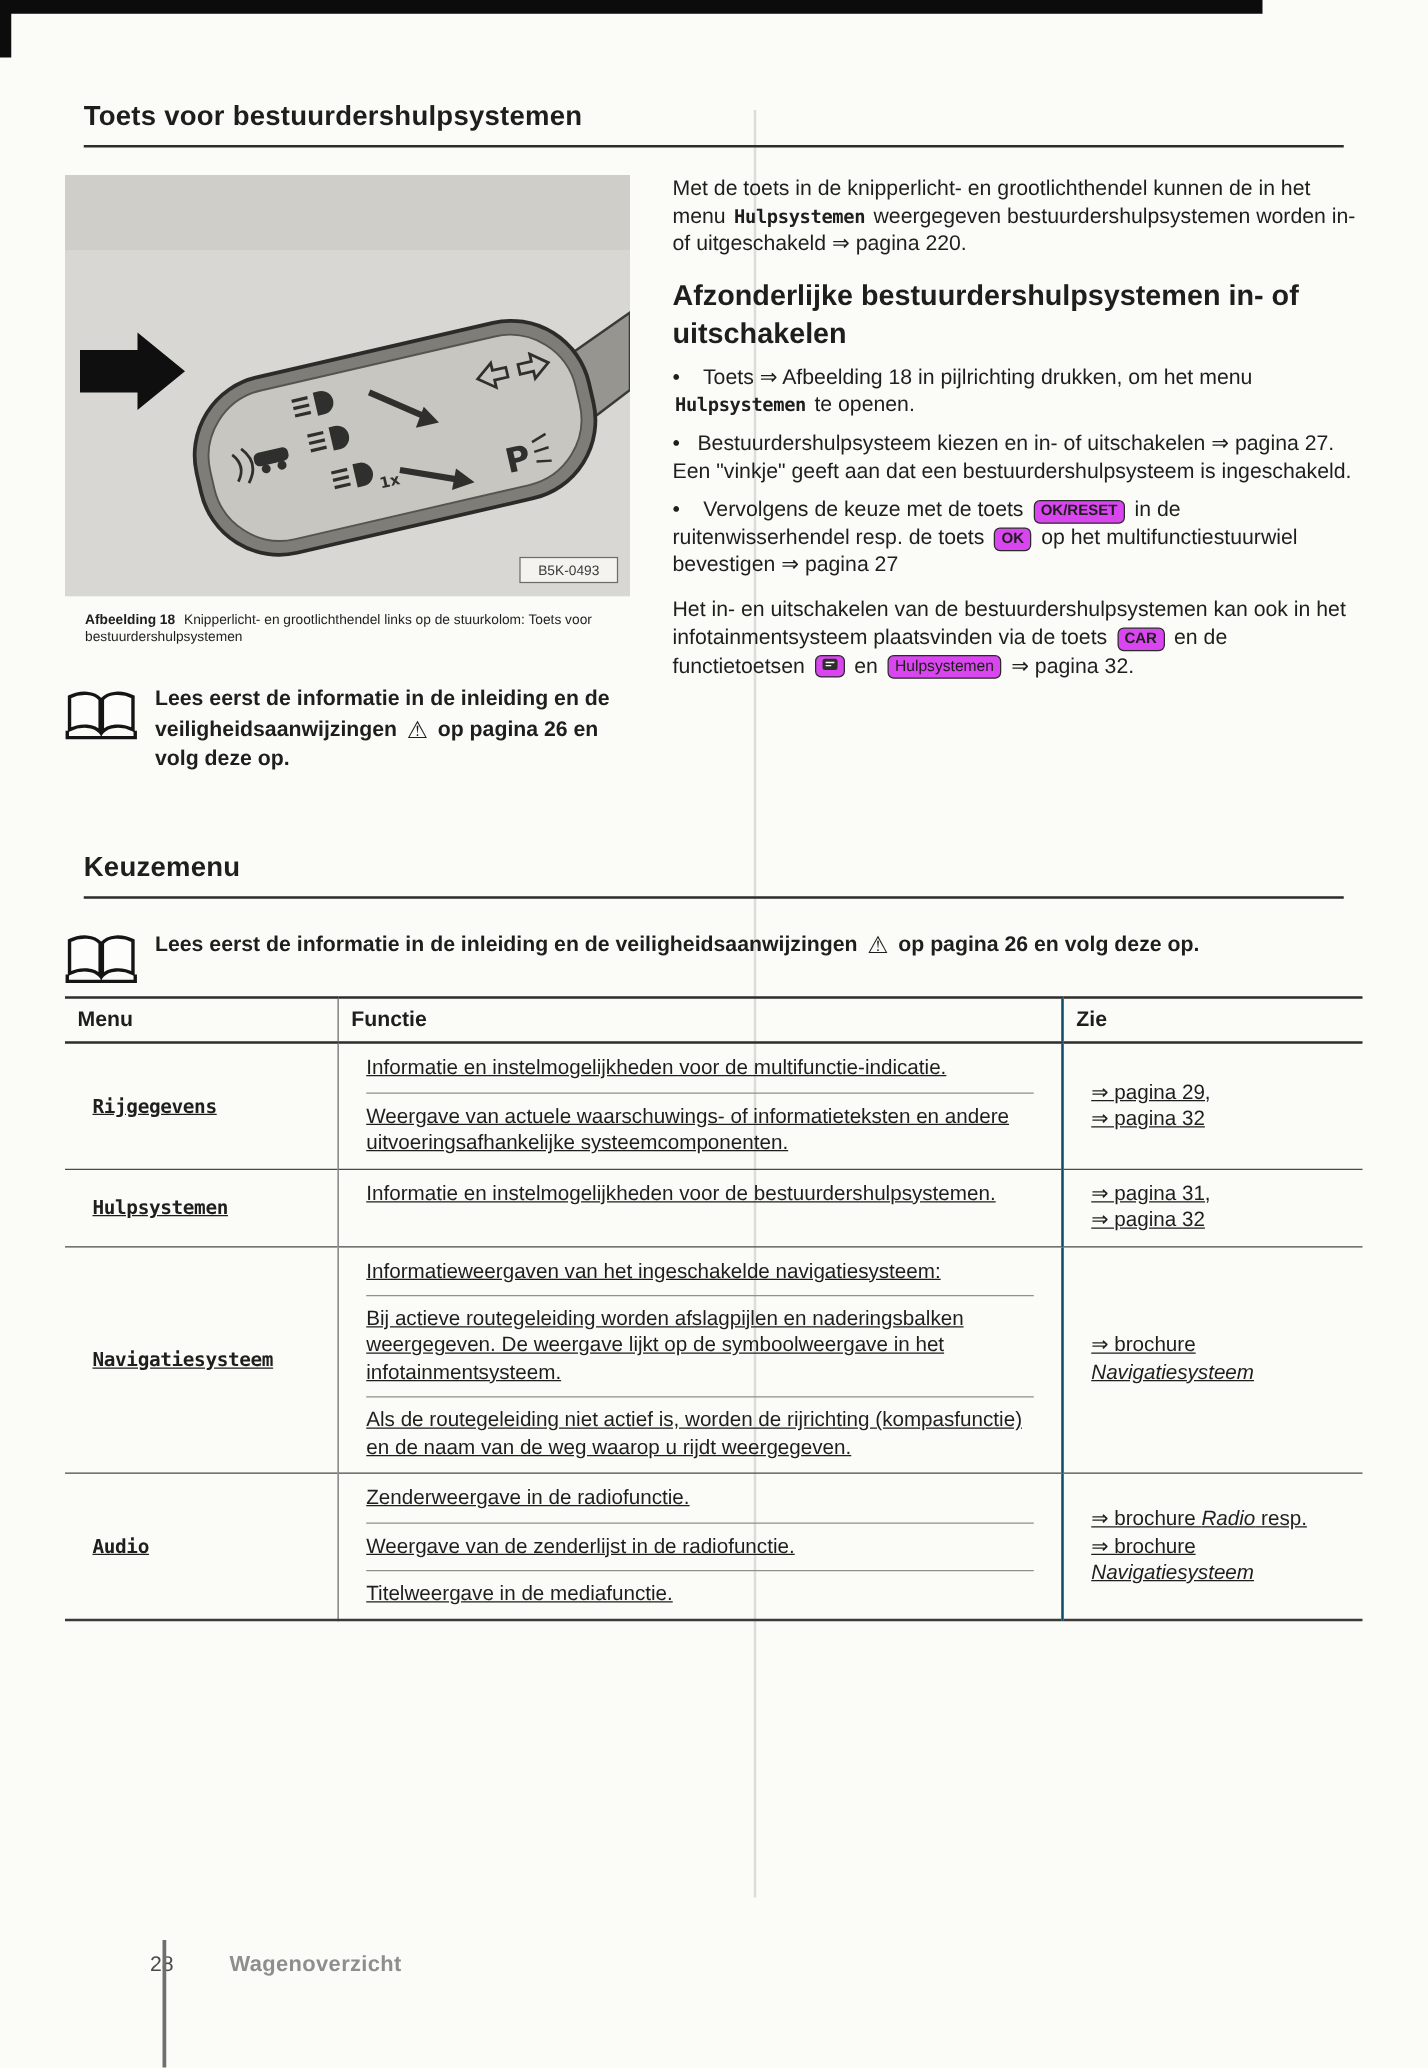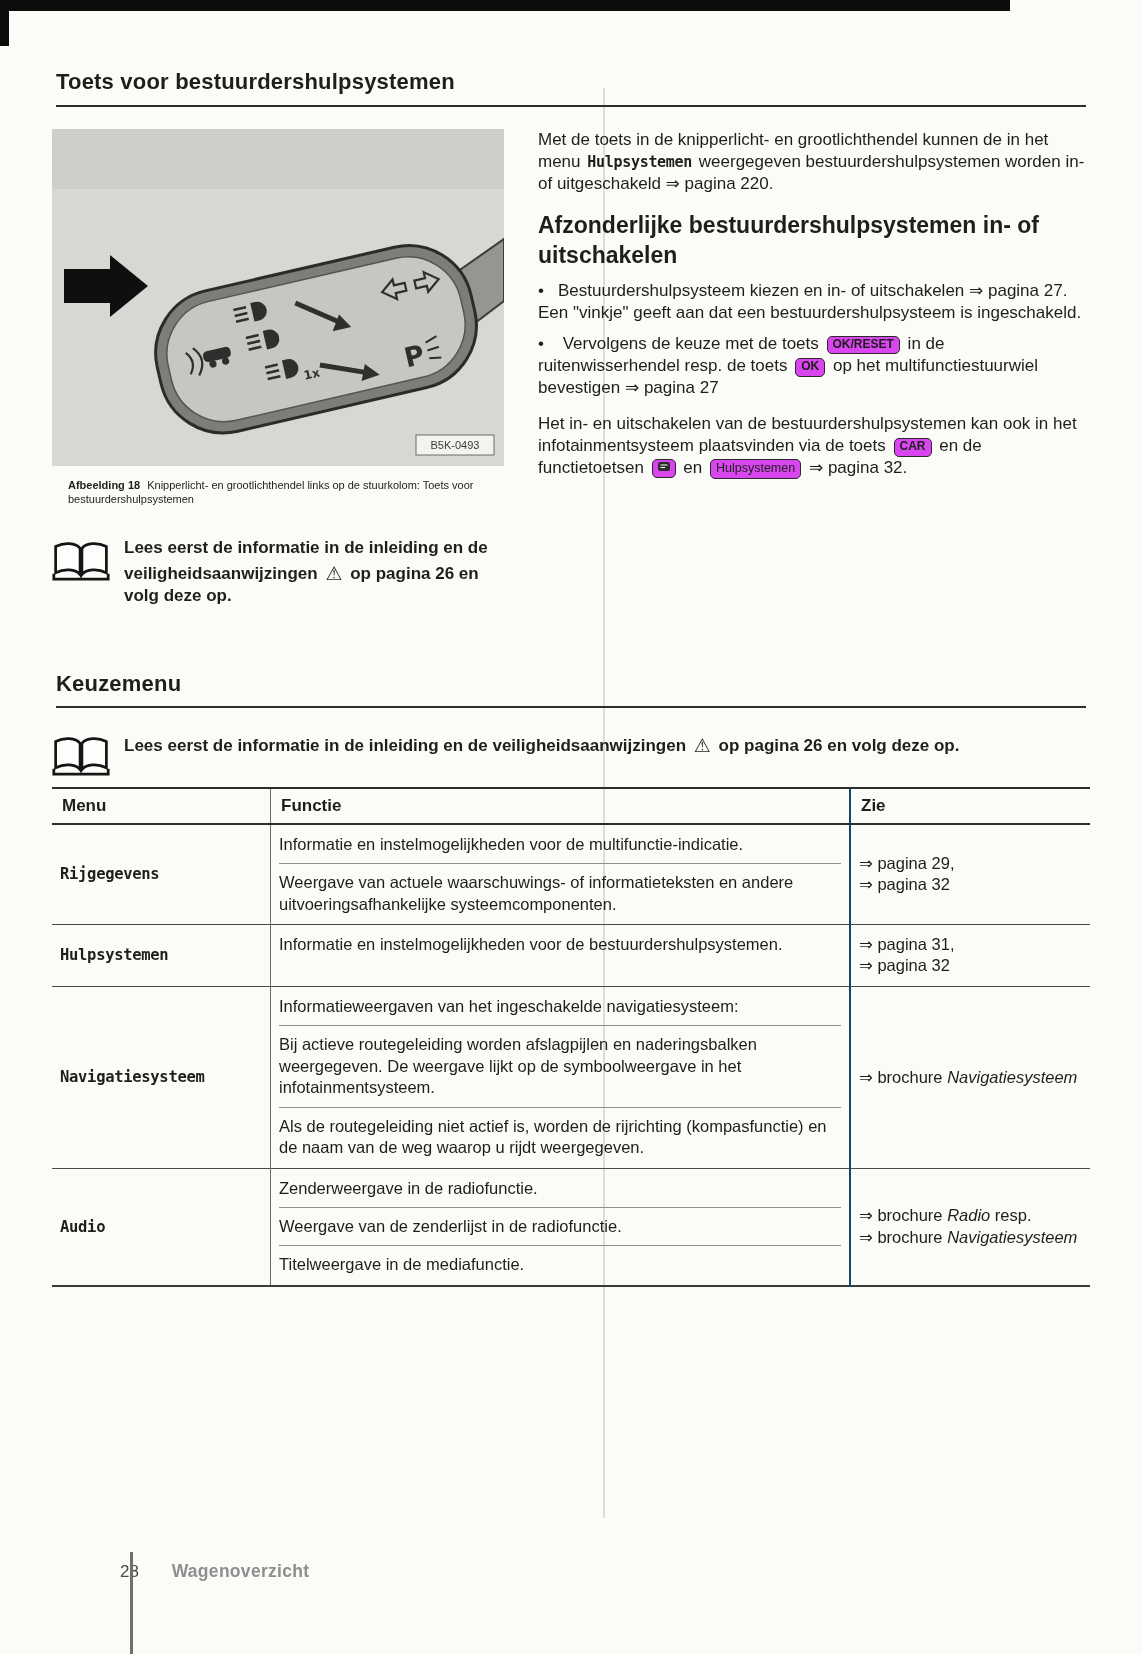--- a/index.html
+++ b/index.html
@@ -9,21 +9,21 @@
     font-family:"Liberation Sans","DejaVu Sans",sans-serif;
     font-size:17px;line-height:1.3;
   }
   
   .scan-bar-top{position:absolute;left:0;top:0;width:1010px;height:11px;background:#0c0c0c;}
   .scan-bar-corner{position:absolute;left:0;top:0;width:9px;height:46px;background:#0c0c0c;}
   .fold-line{position:absolute;left:603px;top:88px;width:2px;height:1430px;background:rgba(110,110,110,0.22);}
 
   .page{position:absolute;left:0;top:0;width:1142px;padding:64px 52px 0 52px;box-sizing:border-box;}
 
-  h1,h2{font-size:22px;font-weight:bold;margin:4px;padding:0 0 8px 0;border-bottom:2px solid #2d2d2b;letter-spacing:0.2px;}
+  h1,h2{font-size:22px;font-weight:bold;margin:15px;padding:0 0 8px 0;border-bottom:2px solid #2d2d2b;letter-spacing:0.2px;}
   h2{margin-top:62px;}
 
   .columns{display:flex;gap:34px;margin-top:22px;align-items:flex-start;}
   .col-left{width:452px;flex:0 0 452px;}
   .col-right{flex:1;min-width:0;}
 
   .figure-box{width:452px;height:337px;background:#d8d7d3;}
   .caption{margin:12px 0 0 16px;font-size:11px;line-height:1.35;}
   .caption b{margin-right:4px;}
 
@@ -48,38 +48,38 @@
 
   
   .section2-note{margin-top:24px;}
 
   
   table.menu-table{width:100%;border-collapse:collapse;margin-top:26px;font-size:16.5px;line-height:1.3;border-bottom:2px solid #3a3a38;}
   table.menu-table th{
     text-align:left;font-size:17px;font-weight:bold;padding:6px 10px;
     border-top:2px solid #2d2d2b;border-bottom:2px solid #2d2d2b;
   }
-  table.menu-table td{padding:9px 8px;}
+  table.menu-table td{padding:9px 22px;text-decoration:underline;}
   table.menu-table tbody tr{border-top:1.5px solid #4a4a48;}
   th.col-menu{width:198px;}
   th.col-functie{width:558px;}
   .functie-cell,th.col-functie{border-left:1px solid #6a6a68;}
   .zie-cell,th.col-zie{border-left:2px solid #0c4a6e;margin-top:12px;}
   .menu-cell{font-family:"DejaVu Sans Mono",monospace;font-weight:bold;font-size:15.5px;vertical-align:middle;letter-spacing:-0.3px;}
   .functie-cell{vertical-align:top;}
   .zie-cell{vertical-align:middle;padding-left:13px;}
   .cell-p{margin:0;}
   .cell-divider{border-top:1px solid #8f8f8d;margin:8px 0;}
   .it{font-style:italic;}
 
   
   .footer{position:absolute;left:96px;top:1560px;}
   .f-num{font-size:17px;color:#4a4a4a;margin-left:24px;}
   .f-bar{position:absolute;left:34px;top:-8px;width:3px;height:102px;background:#6f6f6f;}
-  .f-label{font-weight:bold;color:#8e8e8e;font-size:17.5px;margin-left:28px;letter-spacing:0.3px;}
+  .f-label{font-weight:bold;color:#8e8e8e;font-size:17.5px;margin-left:40px;letter-spacing:0.3px;}
 </style>
 </head>
 <body>
 
 <div class="scan-bar-top"></div>
 <div class="scan-bar-corner"></div>
 <div class="fold-line"></div>
 
 <div class="page">
 
@@ -173,20 +173,25 @@
     <div class="col-right">
 
       <p class="para">
         <span>Met de toets in de knipperlicht- en grootlichthendel kunnen de in het menu</span>
         <span class="mono">Hulpsystemen</span>
         <span>weergegeven bestuurdershulpsystemen worden in- of uitgeschakeld ⇒ pagina 220.</span>
       </p>
 
       <h3>Afzonderlijke bestuurdershulpsystemen in- of uitschakelen</h3>
 
+      <p class="para bullet">
+        <span>Toets ⇒ Afbeelding 18 in pijlrichting drukken, om het menu</span>
+        <span class="mono">Hulpsystemen</span>
+        <span>te openen.</span>
+      </p>
 
       <p class="para bullet">Bestuurdershulpsysteem kiezen en in- of uitschakelen ⇒ pagina 27. Een "vinkje" geeft aan dat een bestuurdershulpsysteem is ingeschakeld.</p>
 
       <p class="para bullet">
         <span>Vervolgens de keuze met de toets</span>
         <span class="kbd">OK/RESET</span>
         <span>in de ruitenwisserhendel resp. de toets</span>
         <span class="kbd">OK</span>
         <span>op het multifunctiestuurwiel bevestigen ⇒ pagina 27</span>
       </p>

